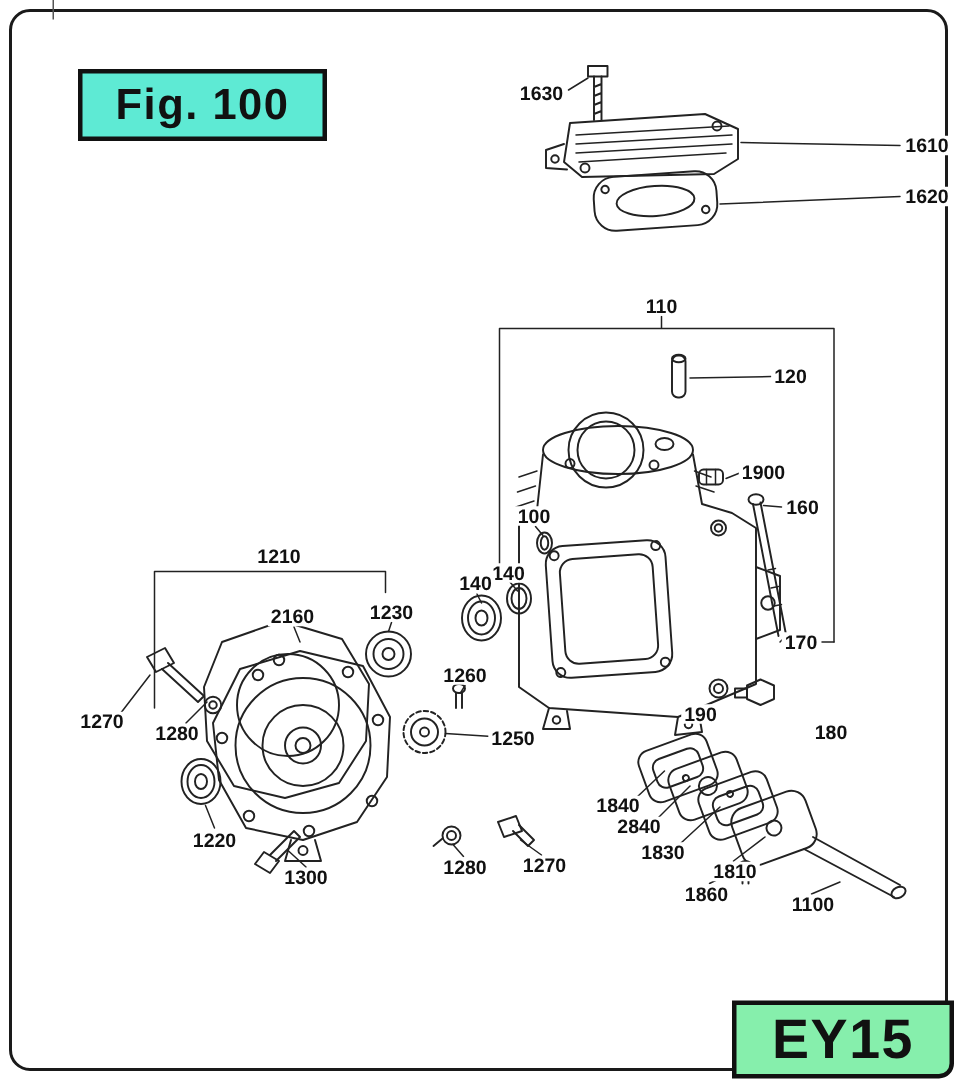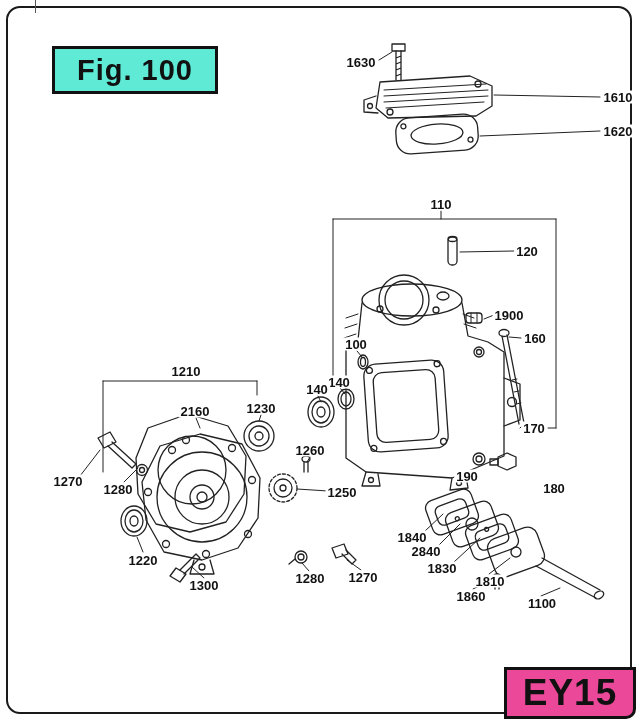--- a/index.html
+++ b/index.html
@@ -12,22 +12,22 @@
     border:2px solid #1a1a1a;border-radius:14px;box-sizing:border-box;
   }
   .reg-mark{position:absolute;left:35px;top:0;width:1px;height:13px;background:#555;}
   .fig-box{
     position:absolute;left:52px;top:46px;width:160px;height:42px;
     border:3px solid #111;background:#5eead4;
     display:flex;align-items:center;justify-content:center;
     font-weight:bold;font-size:29px;letter-spacing:1px;
   }
   .model-box{
-    position:absolute;right:8px;bottom:8px;width:132px;height:52px;
-    border:3px solid #111;background:#ec4899;box-sizing:border-box;
+    position:absolute;right:8px;bottom:8px;width:148px;height:52px;
+    border:3px solid #111;background:#86efac;box-sizing:border-box;
     display:flex;align-items:center;justify-content:center;
     font-weight:bold;font-size:37px;letter-spacing:1px;
     border-bottom-right-radius:10px;
   }
   svg.diagram{position:absolute;left:0;top:0;}
   svg.diagram *{vector-effect:non-scaling-stroke;}
   .labels-layer{position:absolute;left:0;top:0;width:644px;height:727px;pointer-events:none;}
   .part-label{
     position:absolute;transform:translate(-50%,-50%);
     font-size:13px;font-weight:bold;line-height:1;

